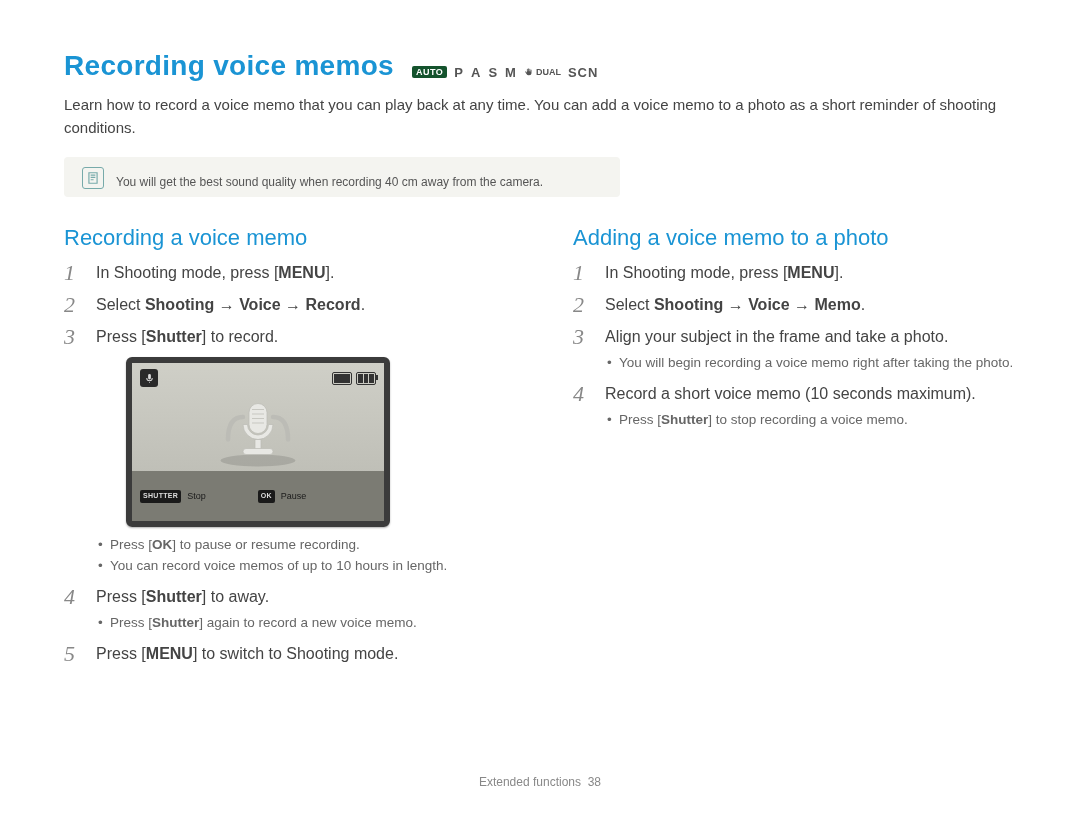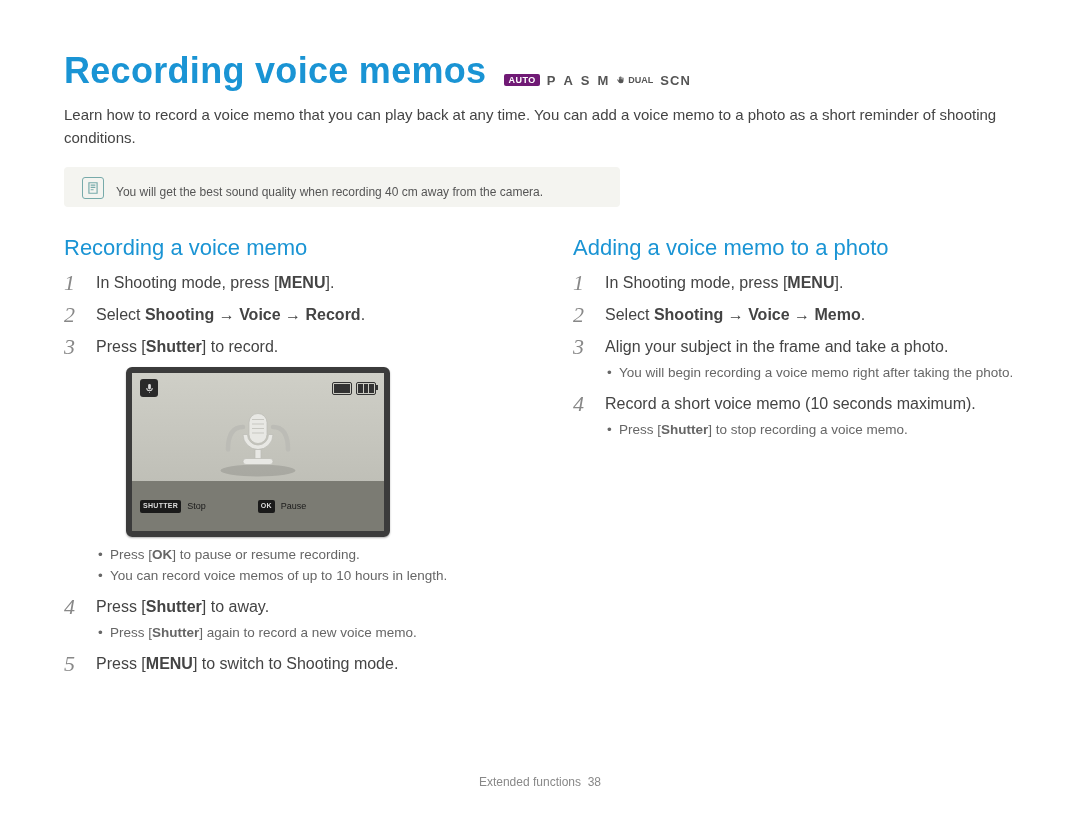--- a/index.html
+++ b/index.html
@@ -14,28 +14,28 @@
     height:815px;
     box-sizing:border-box;
     font-family:Arial,Helvetica,sans-serif;
     color:var(--text);
     padding:50px 64px 30px 64px;
     position:relative;
   }
   .title-row{display:flex;align-items:baseline;gap:18px;}
   h1{
     color:var(--accent);
-    font-size:36px;
+    font-size:28px;
     font-weight:600;
     margin:0 0 6px 0;
     letter-spacing:0.3px;
   }
   .mode-badges{display:flex;align-items:center;gap:7px;color:#555;font-weight:700;font-size:13px;letter-spacing:1px;}
   .mode-badge-auto{
-    background:#701a75;color:#fff;font-size:9px;font-weight:700;
+    background:#14532d;color:#fff;font-size:9px;font-weight:700;
     padding:1px 4px;border-radius:2px;letter-spacing:0.5px;
   }
   .mode-badges .dual{font-size:9px;letter-spacing:0px;display:flex;align-items:center;gap:2px;}
   .mode-badges .dual svg{width:10px;height:10px;}
   .intro{font-size:15px;line-height:1.5;max-width:960px;margin:6px 0 18px 0;}
   .tip-box{
     display:flex;align-items:flex-end;gap:12px;
     background:#f4f4f0;border-radius:4px;
     padding:8px 18px;max-width:520px;margin-bottom:28px;
     font-size:12px;color:#555;

